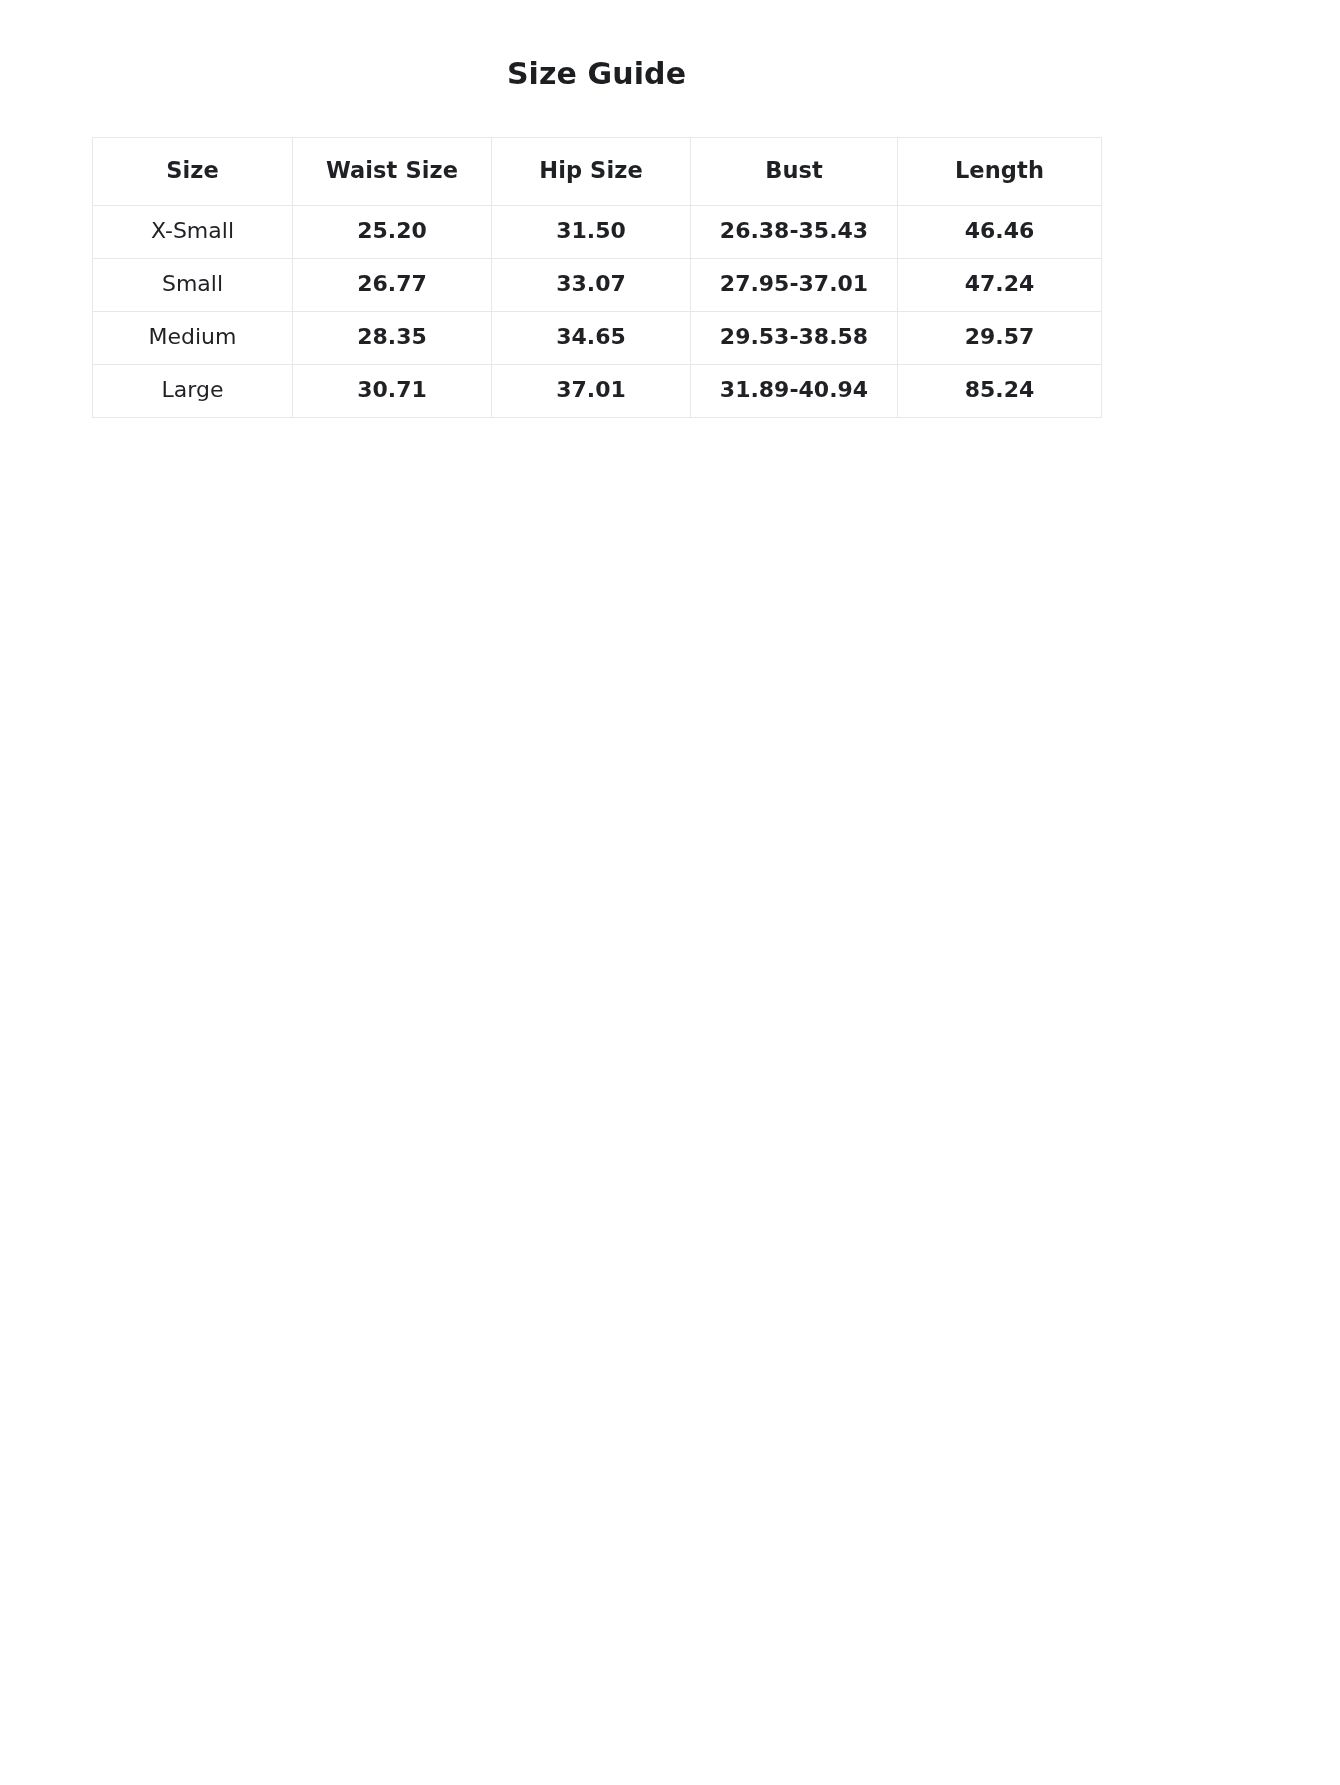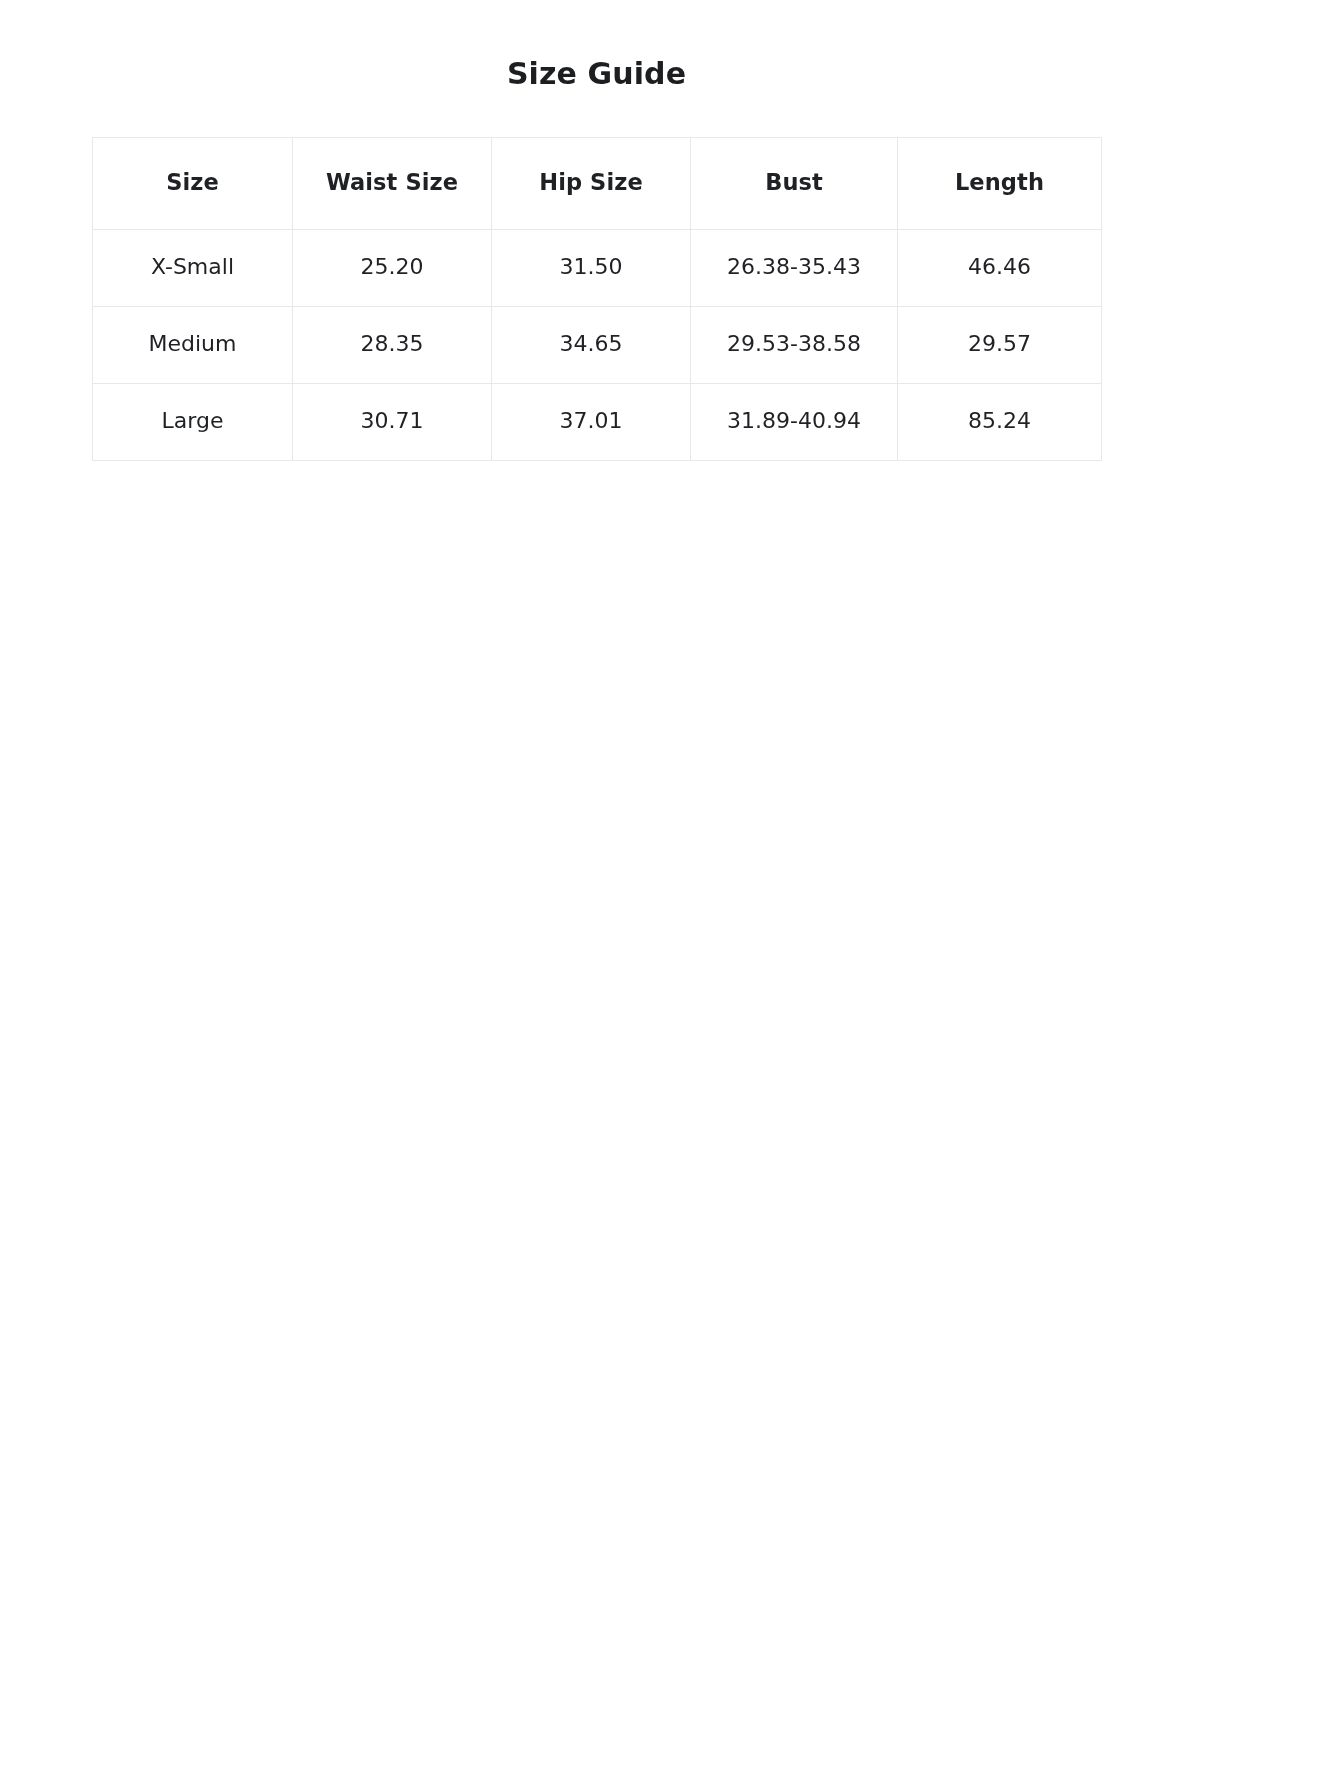--- a/index.html
+++ b/index.html
@@ -50,34 +50,34 @@
   table.size-table col.c-waist    { width: 199px; }
   table.size-table col.c-hip      { width: 199px; }
   table.size-table col.c-bust     { width: 207px; }
   table.size-table col.c-length   { width: 204px; }
 
   table.size-table th,
   table.size-table td {
     border: 1px solid #e8e8e9;
     text-align: center;
     vertical-align: middle;
-    padding: 12px;
+    padding: 0;
     height: 52px;
     font-size: 22px;
     color: #1f2124;
     line-height: 1.3;
   }
   table.size-table thead th {
     font-weight: 700;
     height: 67px;
     font-size: 22.5px;
     letter-spacing: 0.1px;
   }
   table.size-table tbody td {
-    font-weight: 400;
+    font-weight: 700;
   }
   table.size-table tbody td.size-label {
     font-weight: 400;
   }
   .footnote {
     margin: 0;
     padding-top: 13px;
     font-size: 21px;
     color: #a0a2a6;
     line-height: 1.35;
@@ -114,20 +114,27 @@
         </thead>
         <tbody>
           <tr>
             <td class="size-label">X-Small</td>
             <td>25.20</td>
             <td>31.50</td>
             <td>26.38-35.43</td>
             <td>46.46</td>
           </tr>
           <tr>
+            <td class="size-label">Small</td>
+            <td>26.77</td>
+            <td>33.07</td>
+            <td>27.95-37.01</td>
+            <td>47.24</td>
+          </tr>
+          <tr>
             <td class="size-label">Medium</td>
             <td>28.35</td>
             <td>34.65</td>
             <td>29.53-38.58</td>
             <td>29.57</td>
           </tr>
           <tr>
             <td class="size-label">Large</td>
             <td>30.71</td>
             <td>37.01</td>

